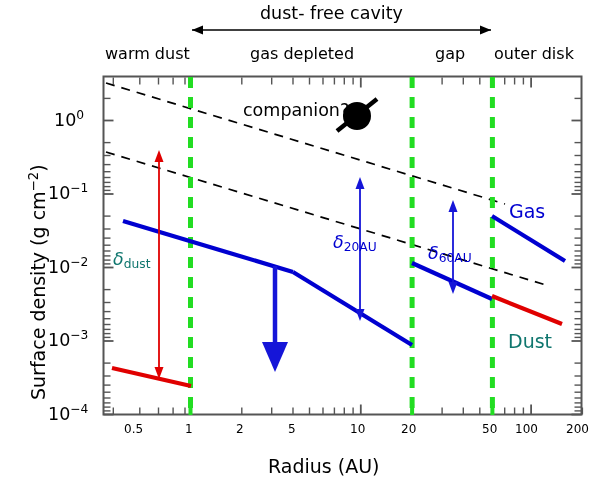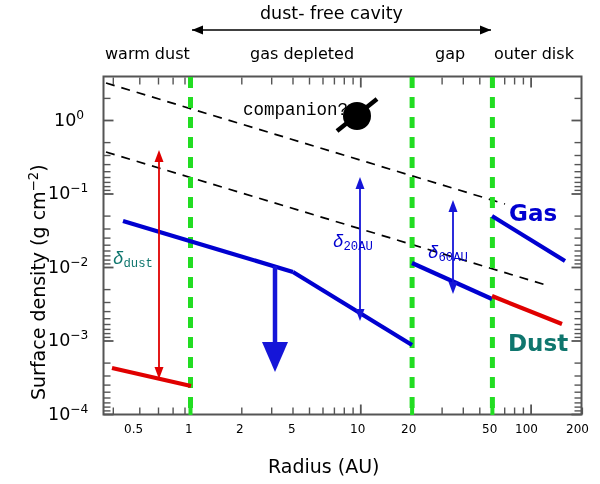--- a/index.html
+++ b/index.html
@@ -10,24 +10,24 @@
     overflow:hidden;
   }
   #fig{position:relative;width:600px;height:403px;}
   #fig svg{position:absolute;left:0;top:0;}
   .lbl{position:absolute;white-space:nowrap;color:#000;}
   .region-lbl{font-size:16px;}
   .cavity-lbl{font-size:17.5px;}
   .tick-lbl{font-size:12px;}
   .axis-title{font-size:19px;}
   .ytick-lbl{font-size:17.5px;}
-  .ann{font-size:17.5px;font-family:Liberation Mono, monospace;}
+  .ann{font-size:17.5px;}
   .red{color:#0f766e;}
   .blue{color:#0000d0;}
-  .series-lbl{font-size:23px;font-weight:bold;}
+  .series-lbl{font-size:19px;}
   .sub{font-size:0.7em;vertical-align:-0.25em;}
   .sup{font-size:0.7em;vertical-align:0.55em;}
   .ital{font-style:italic;}
   .rot{
     transform-origin:0 0;
     transform:rotate(-90deg);
   }
 </style>
 </head>
 <body>

